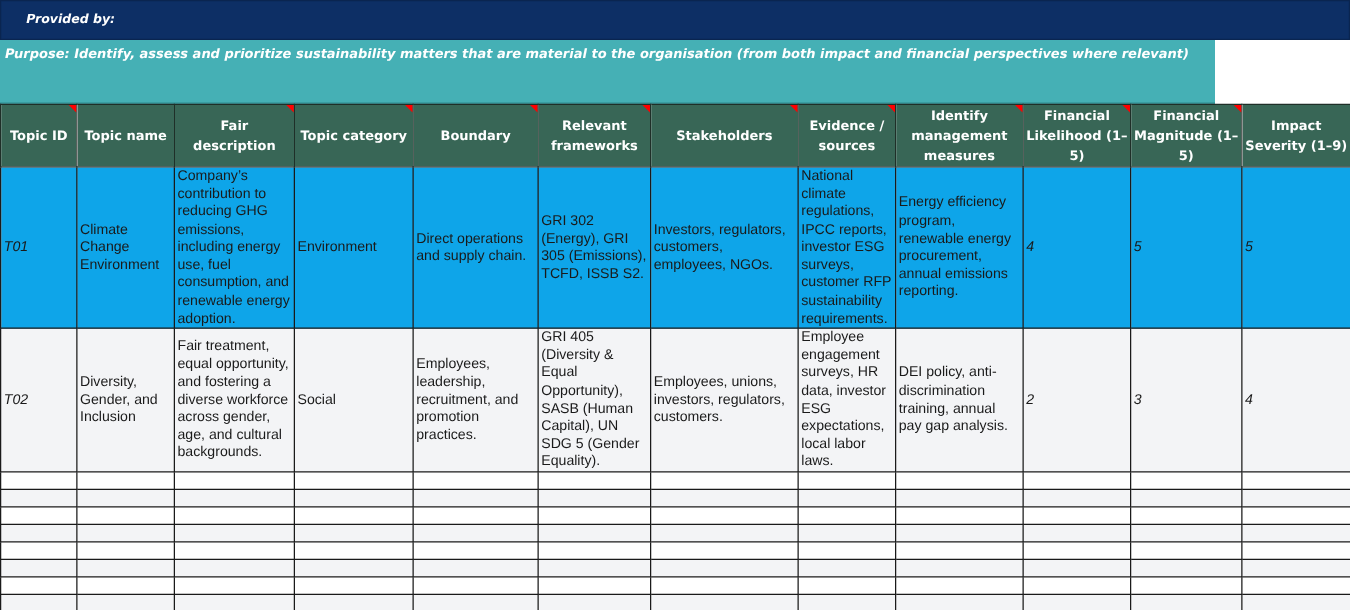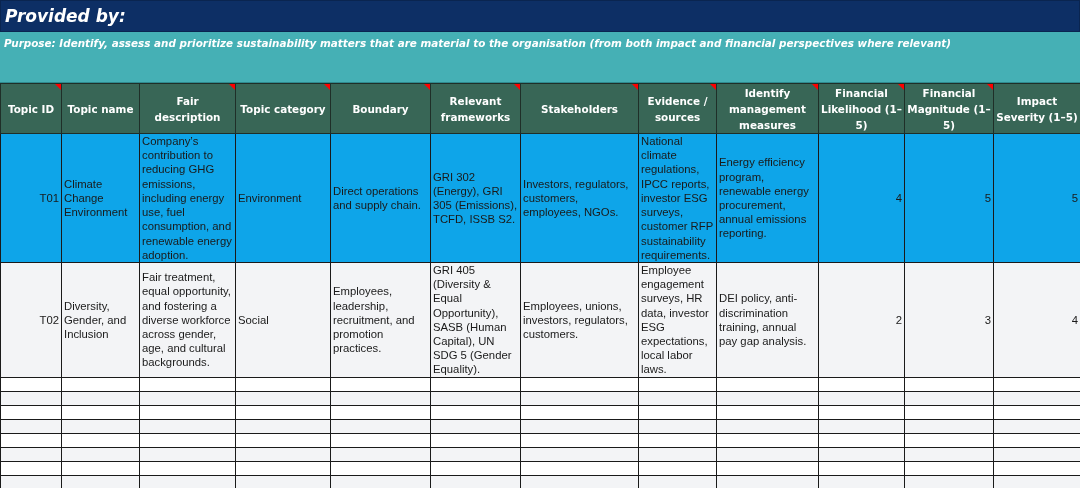--- a/index.html
+++ b/index.html
@@ -2,24 +2,24 @@
 <html><head>
 <meta charset="utf-8">
 <style>
   * { box-sizing: border-box; margin: 0; padding: 0; }
   html, body { width: 1080px; height: 488px; overflow: hidden; background: #ffffff; }
   body { font-family: "Liberation Sans", sans-serif; position: relative; }
   .banner-provided {
     position: absolute; left: 0; top: 0; width: 1080px; height: 32px;
     background: #0d2f65; border: 1px solid #0a2550;
     color: #ffffff; font-family: "DejaVu Sans", sans-serif; font-weight: bold; font-style: italic;
-    font-size: 17px; line-height: 30px; padding-left: 4px;
+    font-size: 10px; line-height: 30px; padding-left: 20px;
   }
   .banner-guide {
-    position: absolute; left: 0; top: 32px; width: 1080px; height: 51px;
+    position: absolute; left: 0; top: 32px; width: 972px; height: 51px;
     background: #45b0b5; border-bottom: 1px solid #2f8a8e;
     color: #ffffff; font-family: "DejaVu Sans", sans-serif; font-weight: bold; font-style: italic;
     font-size: 10.4px; padding: 4px 0 0 4px; line-height: 15.5px;
   }
   table.grid {
     position: absolute; left: 0; top: 83px; width: 1080px;
     border-collapse: collapse; table-layout: fixed;
   }
   table.grid th {
     background: #386656; color: #ffffff;
@@ -28,21 +28,21 @@
     border: 1px solid #1f2f28; height: 50px; position: relative; padding: 0 2px;
   }
   table.grid th.has-comment::after {
     content: ""; position: absolute; right: 0; top: 0; width: 0; height: 0;
     border-top: 6px solid #ff0000; border-left: 6px solid transparent;
   }
   table.grid td {
     border: 1px solid #1a1a1a; font-size: 11.3px; color: #1a1a1a;
     vertical-align: middle; padding: 0 2px; line-height: 14.2px;
   }
-  table.grid td.center { text-align: right; }
+  table.grid td.center { text-align: left; font-style: italic; }
   tr.row-1 td { height: 129px; background: #0ea5e9; }
   tr.row-2 td { height: 112px; background: #f3f4f6; }
   tr.empty td { height: 14px; }
   tr.empty.odd td { background: #ffffff; }
   tr.empty.even td { background: #f3f4f6; }
 </style>
 </head>
 <body>
 
 <div class="banner-provided">Provided by:</div>
@@ -71,21 +71,21 @@
       <th>Topic name</th>
       <th class="has-comment">Fair description</th>
       <th class="has-comment">Topic category</th>
       <th class="has-comment">Boundary</th>
       <th class="has-comment">Relevant frameworks</th>
       <th class="has-comment">Stakeholders</th>
       <th class="has-comment">Evidence / sources</th>
       <th class="has-comment">Identify management measures</th>
       <th class="has-comment">Financial Likelihood (1–5)</th>
       <th class="has-comment">Financial Magnitude (1–5)</th>
-      <th>Impact Severity (1–5)</th>
+      <th>Impact Severity (1–9)</th>
     </tr>
   </thead>
   <tbody id="tbody">
     <tr class="row-1">
       <td class="center">T01</td>
       <td>Climate Change Environment</td>
       <td>Company’s contribution to reducing GHG emissions, including energy use, fuel consumption, and renewable energy adoption.</td>
       <td>Environment</td>
       <td>Direct operations and supply chain.</td>
       <td>GRI 302 (Energy), GRI 305 (Emissions), TCFD, ISSB S2.</td>

